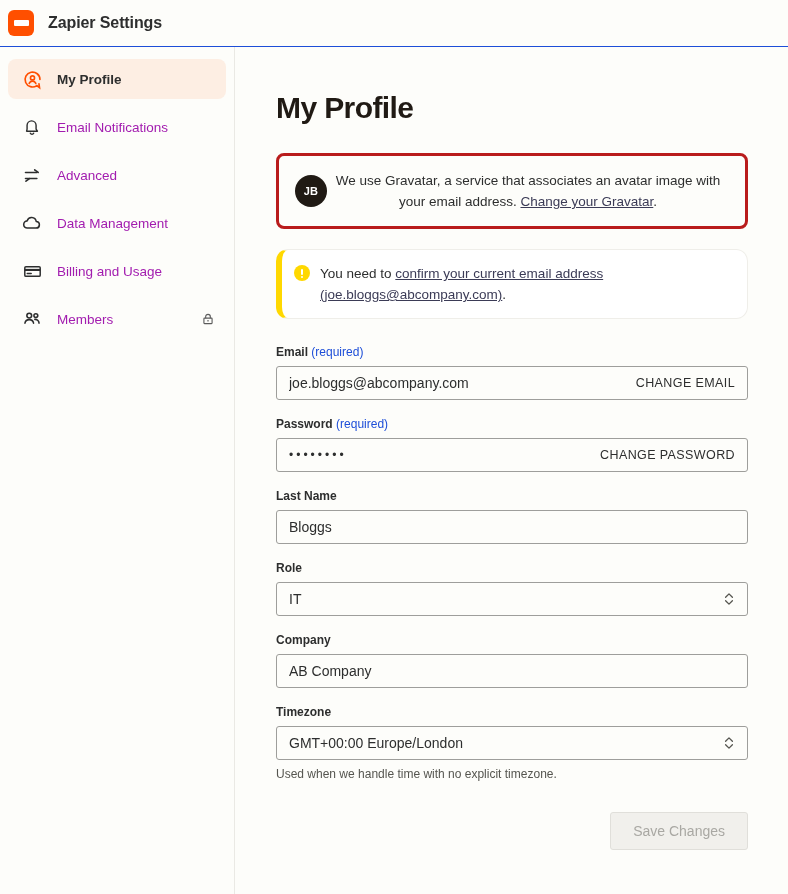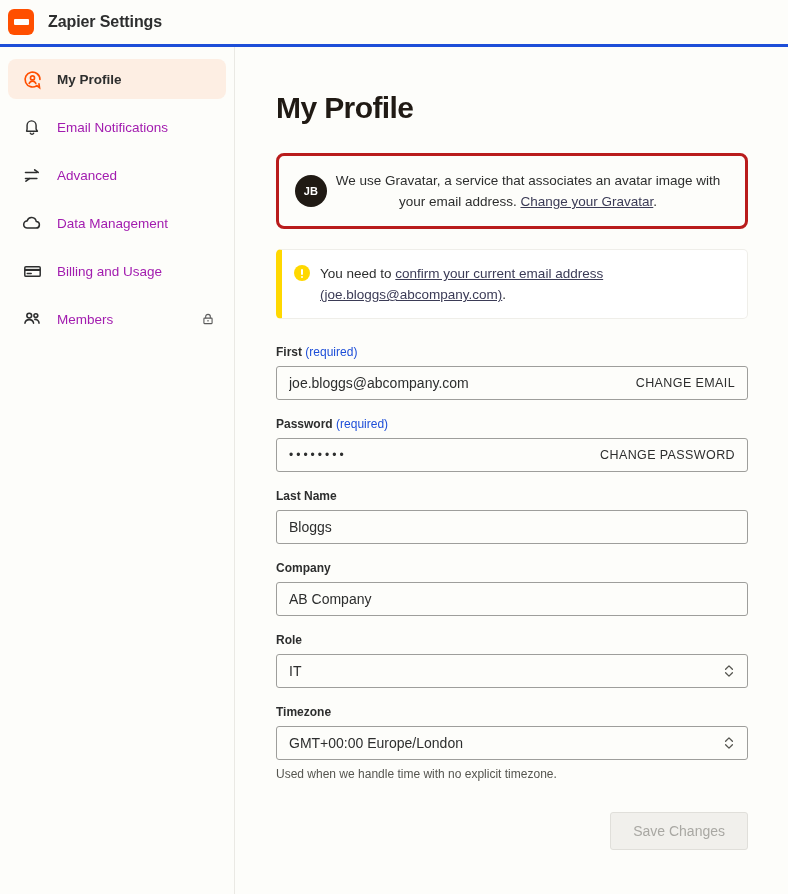--- a/index.html
+++ b/index.html
@@ -12,21 +12,21 @@
     height: 894px;
     background: #FDFDFA;
     font-family: "Liberation Sans", sans-serif;
     color: #2D2E2E;
     overflow: hidden;
   }
 
   
   #app-header {
     height: 47px;
-    border-bottom: 3px solid #1d4ed8;
+    border-bottom: 1px solid #1d4ed8;
     display: flex;
     align-items: center;
     padding-left: 8px;
     background: #FDFDFA;
   }
   #brand-logo {
     width: 26px;
     height: 26px;
     border-radius: 6px;
     background: #FF4F00;
@@ -152,21 +152,21 @@
   }
   a.inline-link {
     color: #3B3B56;
     text-decoration: underline;
   }
 
   
   #email-alert {
     border: 1px solid #EFEEE9;
     border-left: 6px solid #FFD800;
-    border-radius: 5px;
+    border-radius: 12px;
     background: #FFFFFF;
     padding: 13px 14px 13px 12px;
     display: flex;
     align-items: flex-start;
     margin-bottom: 26px;
   }
   #alert-icon {
     width: 16px;
     height: 16px;
     border-radius: 50%;
@@ -382,21 +382,21 @@
       <div id="avatar">JB</div>
       <div id="gravatar-text"><span>We use Gravatar, a service that associates an avatar image with your email address. </span><a href="#" class="inline-link">Change your Gravatar</a><span>.</span></div>
     </div>
 
     <div id="email-alert">
       <span id="alert-icon"></span>
       <div id="alert-text"><span>You need to </span><a href="#" class="inline-link">confirm your current email address (joe.bloggs@abcompany.com)</a><span>.</span></div>
     </div>
 
     <div class="field">
-      <label class="field-label"><span>First</span>
+      <label class="field-label"><span>Email</span>
         <span class="req">(required)</span></label>
       <div class="input-wrap">
         <span class="input-value">joe.bloggs@abcompany.com</span>
         <span class="input-action">CHANGE EMAIL</span>
       </div>
     </div>
 
     <div class="field">
       <label class="field-label"><span>Password</span>
         <span class="req">(required)</span></label>
@@ -404,44 +404,44 @@
         <span class="input-value dots">••••••••</span>
         <span class="input-action">CHANGE PASSWORD</span>
       </div>
     </div>
 
 
     <div class="field">
       <label class="field-label"><span>Last Name</span></label>
       <div class="input-wrap">
         <span class="input-value">Bloggs</span>
-      </div>
-    </div>
-
-    <div class="field">
-      <label class="field-label"><span>Company</span></label>
-      <div class="input-wrap">
-        <span class="input-value">AB Company</span>
       </div>
     </div>
 
     <div class="field">
       <label class="field-label"><span>Role</span></label>
       <div class="input-wrap">
         <span class="input-value">IT</span>
         <span class="select-caret">
           <svg width="10" height="14" viewBox="0 0 10 14" fill="none" stroke="currentColor" stroke-width="1.3" stroke-linecap="round" stroke-linejoin="round">
             <path d="M1.6 5.3L5 1.9l3.4 3.4"></path>
               <path d="M1.6 8.7L5 12.1l3.4-3.4"></path>
           </svg>
         </span>
       </div>
     </div>
 
     <div class="field">
+      <label class="field-label"><span>Company</span></label>
+      <div class="input-wrap">
+        <span class="input-value">AB Company</span>
+      </div>
+    </div>
+
+    <div class="field">
       <label class="field-label"><span>Timezone</span></label>
       <div class="input-wrap">
         <span class="input-value">GMT+00:00 Europe/London</span>
         <span class="select-caret">
           <svg width="10" height="14" viewBox="0 0 10 14" fill="none" stroke="currentColor" stroke-width="1.3" stroke-linecap="round" stroke-linejoin="round">
             <path d="M1.6 5.3L5 1.9l3.4 3.4"></path>
               <path d="M1.6 8.7L5 12.1l3.4-3.4"></path>
           </svg>
         </span>
       </div>

